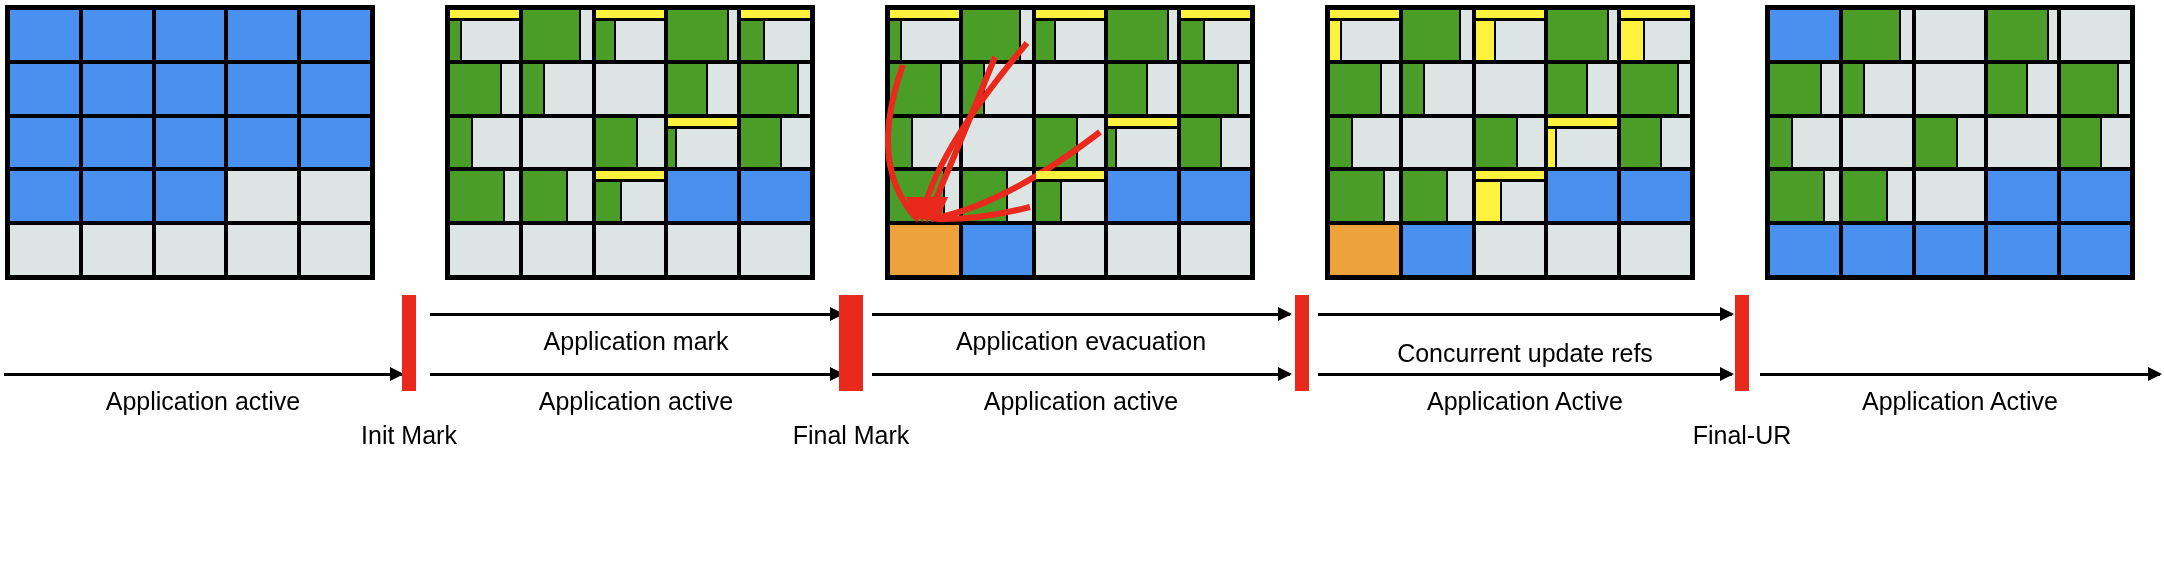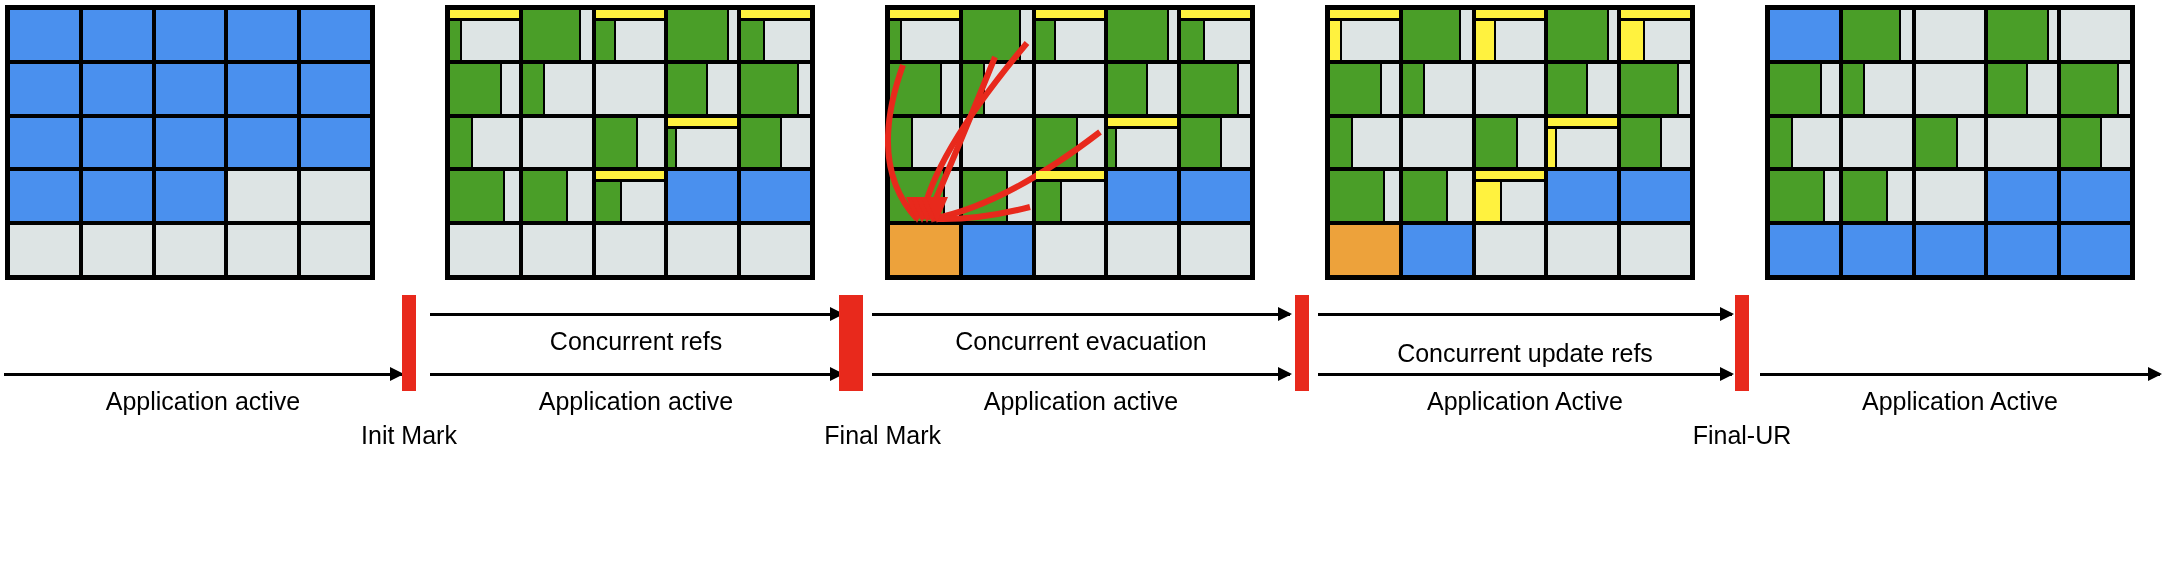--- a/index.html
+++ b/index.html
@@ -831,35 +831,35 @@
       <div class="heap-cell">
         <div class="cell-body" style="top: 0px; height: 100%;">
           <div class="seg" style="width: 100%; background: rgb(74, 144, 238);"></div>
         </div>
       </div>
     </div>
   </div>
 
 <div id="timeline">
     <div class="arrowline" style="left: 430px; top: 28px; width: 412px;"></div>
-    <div class="phase-label" style="left: 430px; top: 42px; width: 412px;">Concurrent refs</div>
+    <div class="phase-label" style="left: 430px; top: 42px; width: 412px;">Application mark</div>
     <div class="arrowline" style="left: 872px; top: 28px; width: 418px;"></div>
-    <div class="phase-label" style="left: 872px; top: 42px; width: 418px;">Concurrent evacuation</div>
+    <div class="phase-label" style="left: 872px; top: 42px; width: 418px;">Application evacuation</div>
     <div class="arrowline" style="left: 1318px; top: 28px; width: 414px;"></div>
     <div class="phase-label" style="left: 1318px; top: 42px; width: 414px; margin-top: 12px;">Concurrent update refs</div>
     <div class="arrowline" style="left: 4px; top: 88px; width: 398px;"></div>
     <div class="phase-label" style="left: 4px; top: 102px; width: 398px;">Application active</div>
     <div class="arrowline" style="left: 430px; top: 88px; width: 412px;"></div>
     <div class="phase-label" style="left: 430px; top: 102px; width: 412px;">Application active</div>
     <div class="arrowline" style="left: 872px; top: 88px; width: 418px;"></div>
     <div class="phase-label" style="left: 872px; top: 102px; width: 418px;">Application active</div>
     <div class="arrowline" style="left: 1318px; top: 88px; width: 414px;"></div>
     <div class="phase-label" style="left: 1318px; top: 102px; width: 414px;">Application Active</div>
     <div class="arrowline" style="left: 1760px; top: 88px; width: 400px;"></div>
     <div class="phase-label" style="left: 1760px; top: 102px; width: 400px;">Application Active</div>
     <div class="tick small" style="left: 402px; top: 10px;"></div>
     <div class="tickname" style="top: 136px; left: 319px; width: 180px; text-align: center;">Init Mark</div>
     <div class="tick big" style="left: 839px; top: 10px;"></div>
-    <div class="tickname" style="top: 136px; left: 761px; width: 180px; text-align: right;">Final Mark</div>
+    <div class="tickname" style="top: 136px; left: 761px; width: 180px; text-align: center;">Final Mark</div>
     <div class="tick small" style="left: 1295px; top: 10px;"></div>
     <div class="tick small" style="left: 1735px; top: 10px;"></div>
     <div class="tickname" style="top: 136px; left: 1652px; width: 180px; text-align: center;">Final-UR</div>
   </div>
 
 </body></html>

